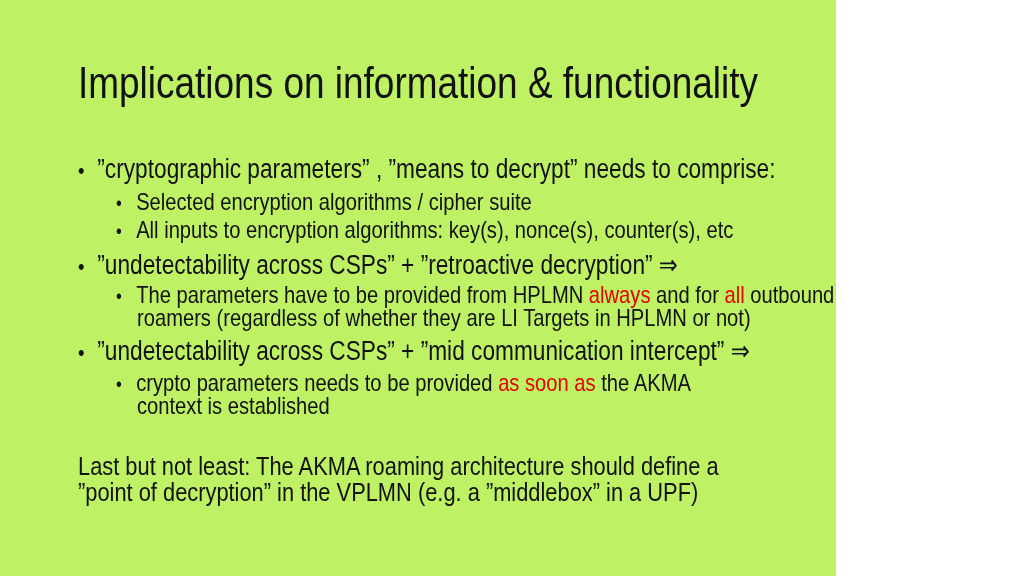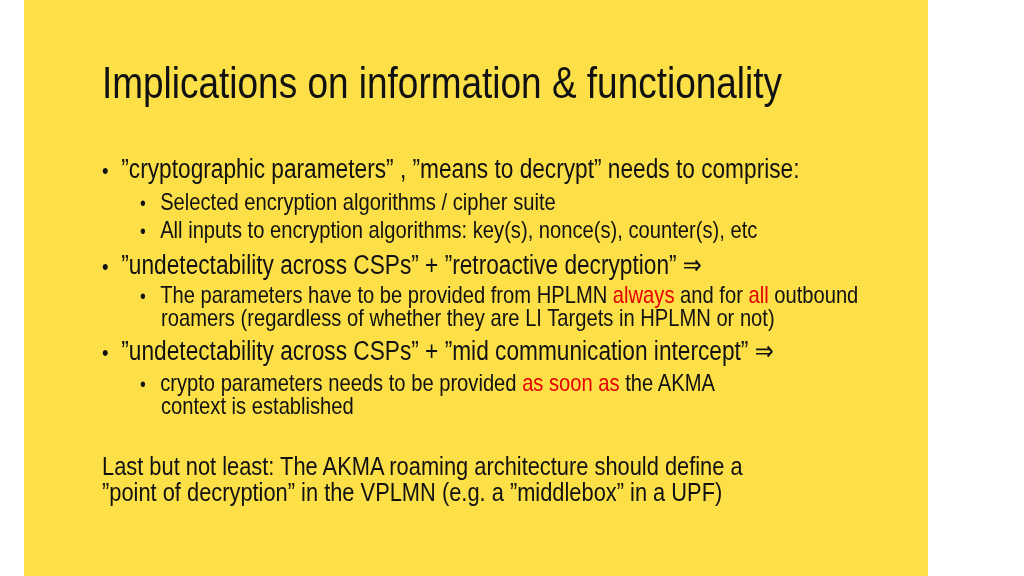--- a/index.html
+++ b/index.html
@@ -1,24 +1,23 @@
 <!DOCTYPE html>
 <html><head>
 <meta charset="utf-8">
 <style>
   * { margin: 0; padding: 0; box-sizing: border-box; }
   html, body { width: 1024px; height: 576px; background: #ffffff; overflow: hidden; }
   .slide {
     position: relative;
-    width: 904px;
+    width: 836px;
     height: 576px;
-    background: #fde047;
+    background: #bef264;
     font-family: "Liberation Sans", sans-serif;
     color: #111111;
-    margin-left: 24px;
   }
   
   .cond {
     transform: scaleX(0.84);
     transform-origin: 0 0;
     white-space: pre;
   }
   .title {
     position: absolute;
     left: 78px;

